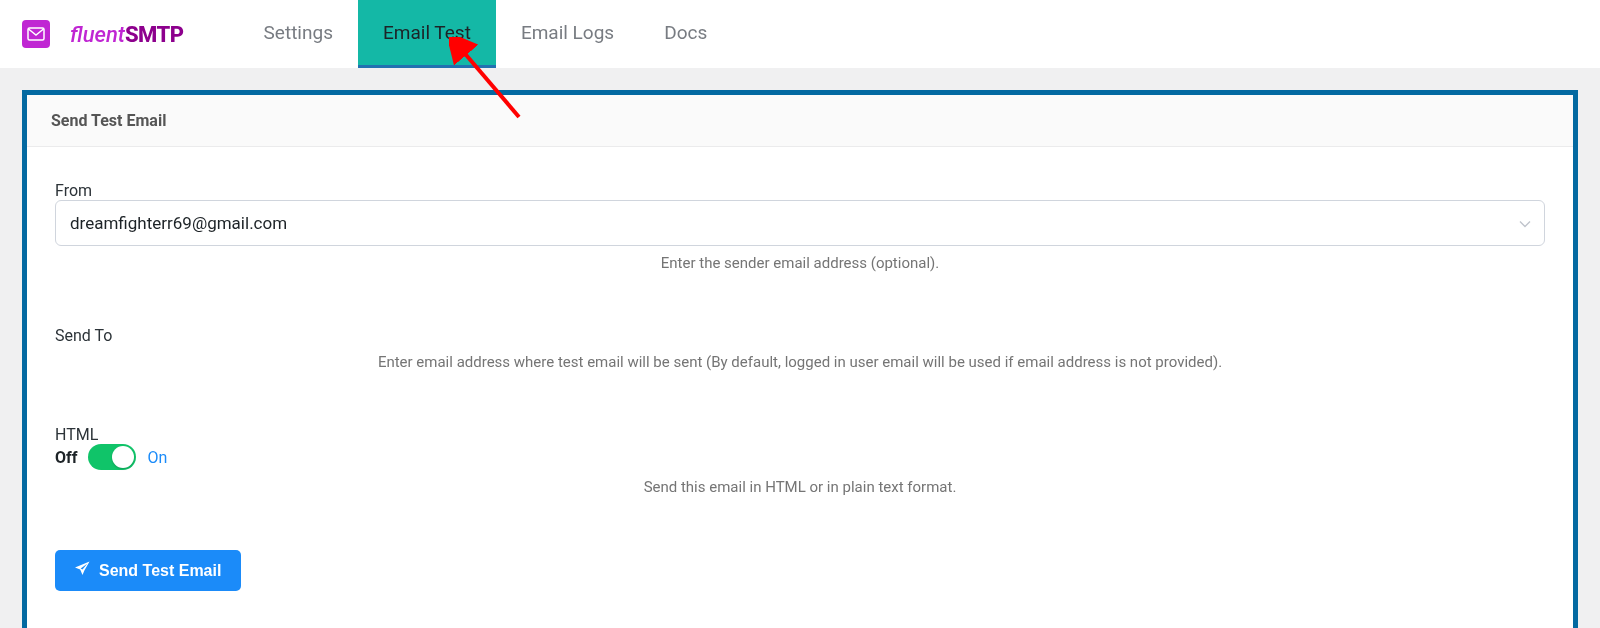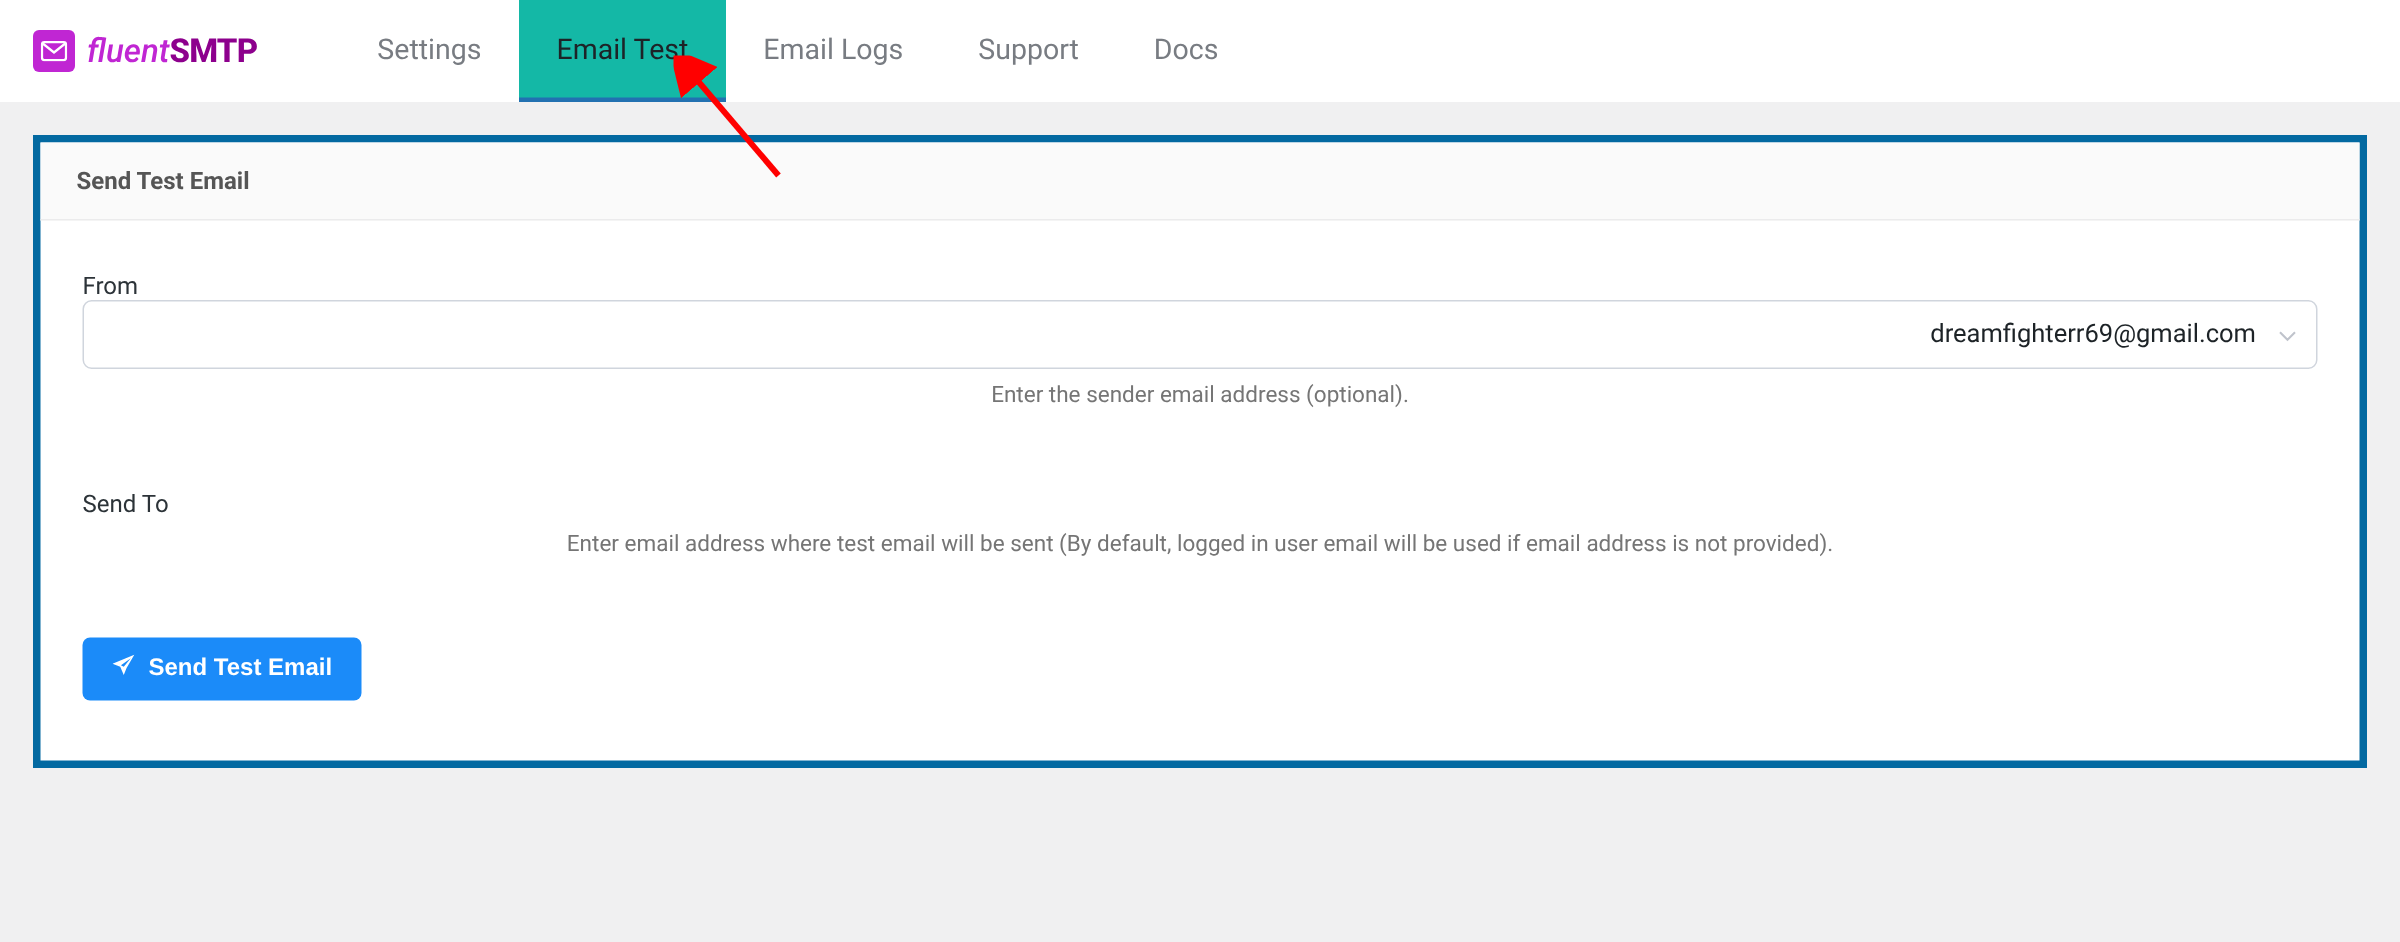--- a/index.html
+++ b/index.html
@@ -9,21 +9,21 @@
       color: #1d2327;
       font-size: 15px;
     }
     .topbar {
       background: #fff;
       display: flex;
       align-items: center;
       height: 68px;
       padding: 0 22px;
     }
-    .logo-wrap { display: flex; align-items: center; gap: 8px; }
+    .logo-wrap { display: flex; align-items: center; gap: 20px; }
     .logo-icon {
       width: 28px; height: 28px; background: #c026d3; border-radius: 4px;
       display: flex; align-items: center; justify-content: center;
       color: #fff;
     }
     .logo-text { font-size: 22px; font-weight: 400; }
     .logo-fluent { color: #c026d3; font-style: italic; font-weight: 500; }
     .logo-smtp { color: #8d008d; font-weight: 800; letter-spacing: -0.5px; }
     .tabs { display: flex; margin-left: 55px; height: 100%; }
     .tab {
@@ -42,21 +42,21 @@
     .row { display: flex; margin-bottom: 48px; flex-direction: column; }
     .row:last-of-type { margin-bottom: 0; }
     .label-col { width: 152px; flex: none; padding-top: 6px; color: #2c3338; font-size: 16px; }
     .field-col { flex: 1; }
     .select, .text-input {
       width: 100%; padding: 12px 14px; font-size: 17px;
       border: 1px solid #d0d5dd; border-radius: 6px; background: #fff; color: #1d2327;
       font-family: inherit;
     }
     .select-wrap { position: relative; }
-    .select { appearance: none; padding-right: 40px; text-align: right; }
+    .select { appearance: none; padding-right: 40px; }
     .chevron {
       position: absolute; right: 14px; top: 50%; transform: translateY(-50%);
       color: #c0c4cc; pointer-events: none;
     }
     .hint { margin-top: 8px; color: #757575; font-size: 15px; text-align: center; }
     .toggle-row { display: flex; align-items: center; gap: 11px; }
     .toggle-off { font-weight: 700; color: #1d2327; font-size: 16px; }
     .toggle-on { color: #1b8bf9; font-size: 16px; }
     .switch {
       width: 48px; height: 26px; background: #10c469; border-radius: 13px;
@@ -89,21 +89,20 @@
           </svg>
       </div>
       <div class="logo-text">
         <span class="logo-fluent">fluent</span><span class="logo-smtp">SMTP</span>
       </div>
     </div>
     <nav class="tabs">
       <div class="tab">Settings</div>
       <div class="tab active">Email Test</div>
       <div class="tab">Email Logs</div>
-      <div class="tab">Support</div>
       <div class="tab">Docs</div>
     </nav>
   </div>
 
   <svg class="arrow-anno" width="80" height="90">
     <defs>
         <marker id="ah" markerWidth="8" markerHeight="8" refX="2" refY="4" orient="auto">
           <path d="M0,0 L0,8 L8,4 z" fill="#ff0000"></path>
         </marker>
       </defs>
@@ -132,20 +131,33 @@
           </div>
         </div>
 
         <div class="row">
           <div class="label-col">Send To</div>
           <div class="field-col">
             <div class="hint">Enter email address where test email will be sent (By default, logged in user email will be used if email address is not provided).</div>
           </div>
         </div>
 
+        <div class="row">
+          <div class="label-col">HTML</div>
+          <div class="field-col">
+            <div class="toggle-row">
+              <span class="toggle-off">Off</span>
+              <div class="switch">
+                  <div class="switch-knob"></div>
+                </div>
+              <span class="toggle-on">On</span>
+            </div>
+            <div class="hint">Send this email in HTML or in plain text format.</div>
+          </div>
+        </div>
 
         <div class="row" style="margin-top:8px;">
           <div class="label-col"></div>
           <div class="field-col">
             <button class="btn-primary">
               <span>
                 <svg width="15" height="15" viewBox="0 0 16 16" fill="currentColor">
                     <path d="M15.5.5 0 7l5.5 2L8 15l2-5 5.5-9.5zM8 9 6 8l7-5-5 6z"></path>
                   </svg>
               </span>

